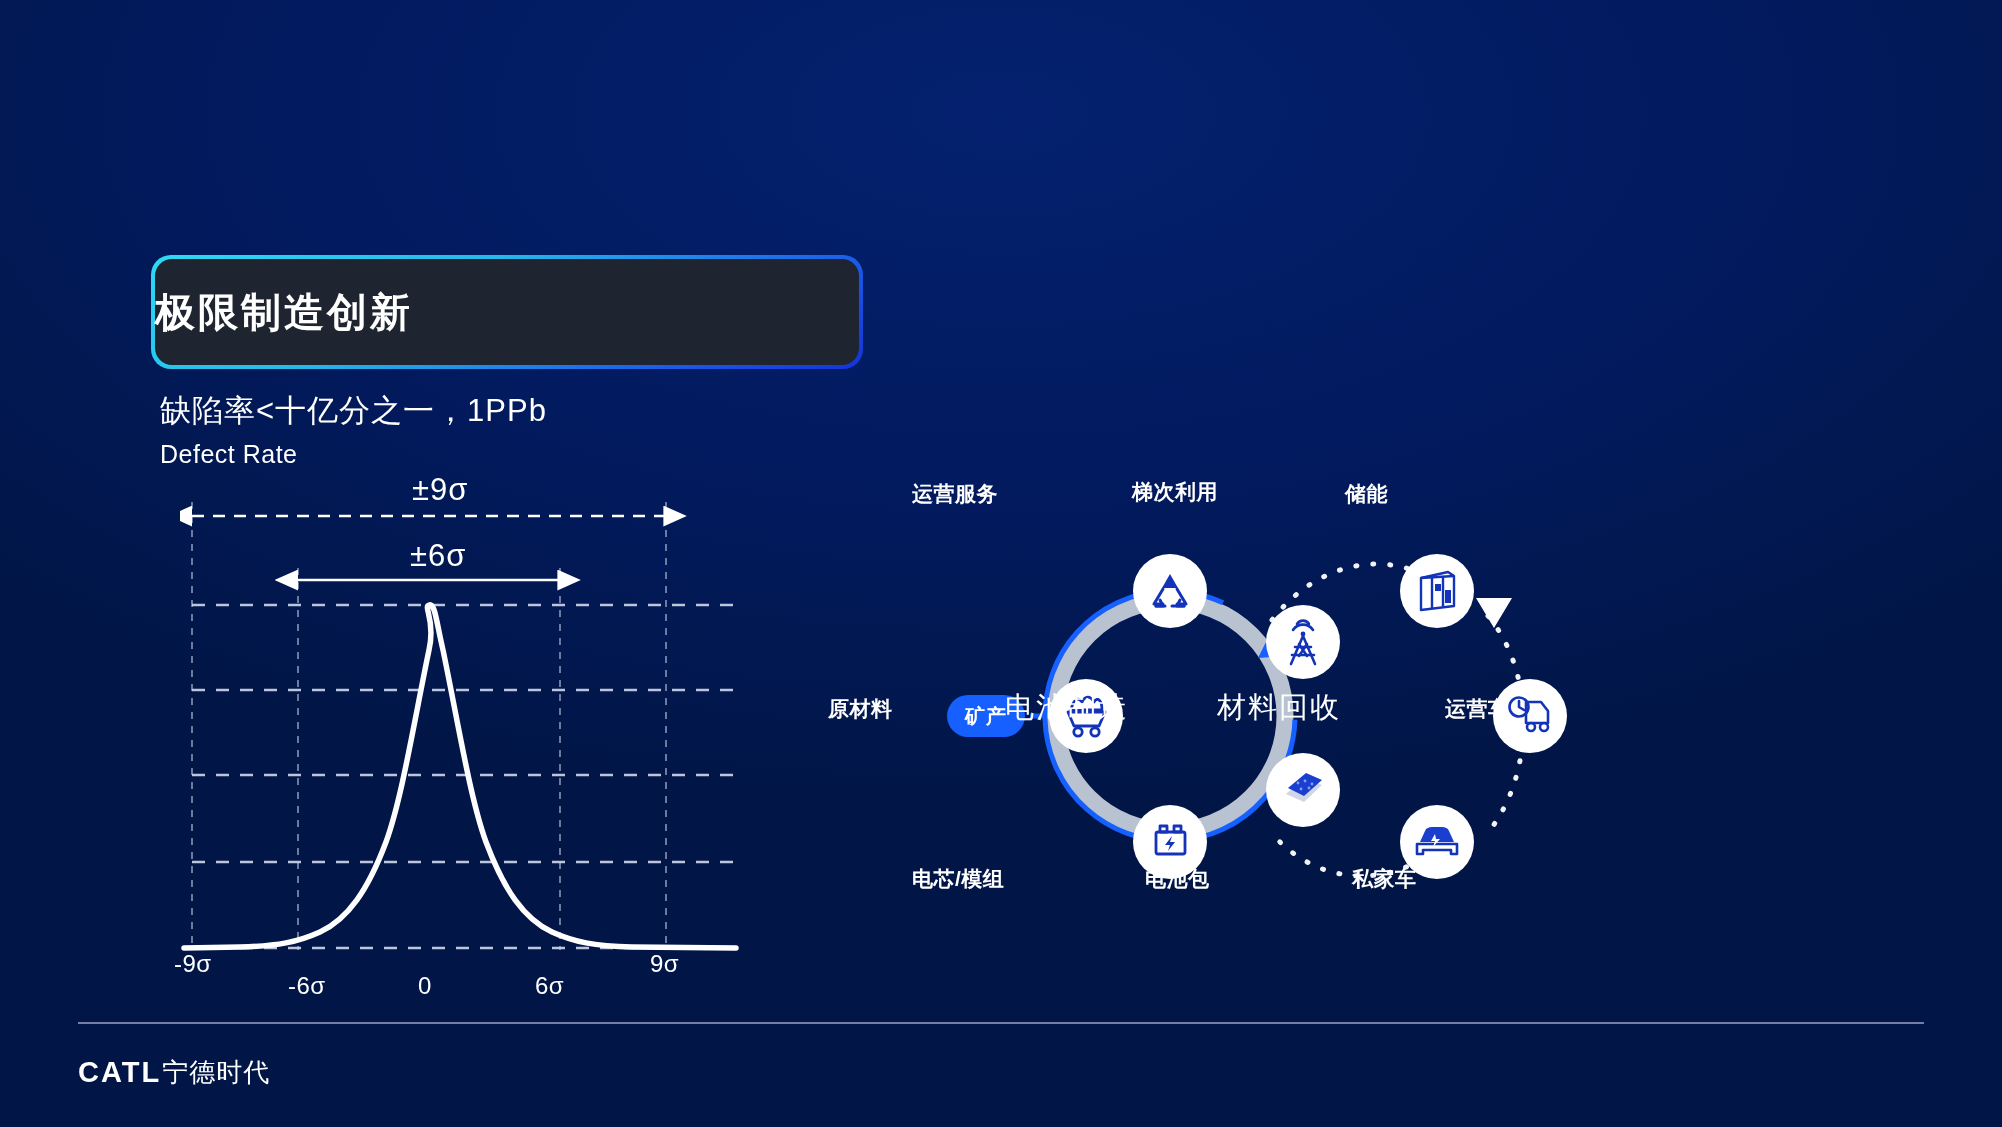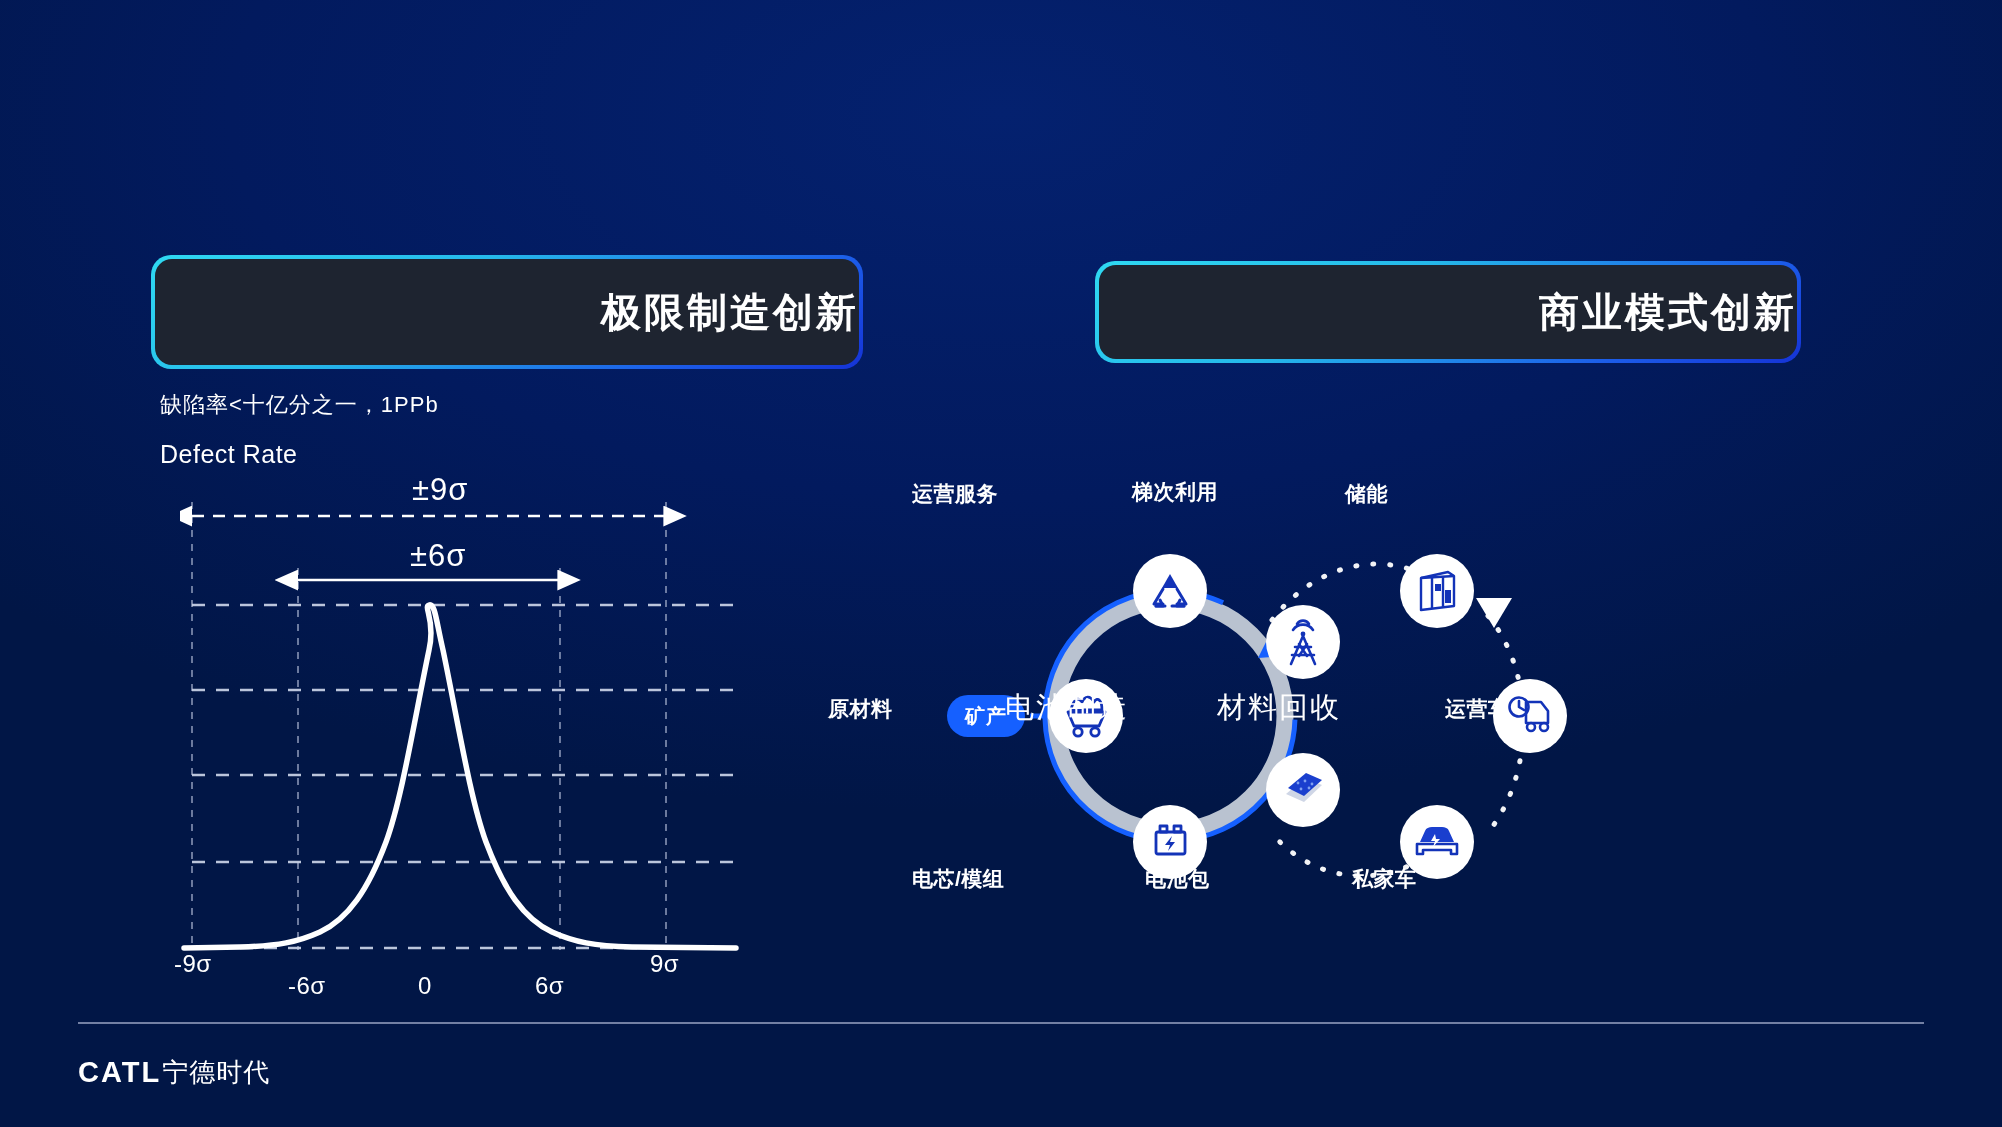--- a/index.html
+++ b/index.html
@@ -38,30 +38,30 @@
   .panel-head .frame{
     width:100%;height:100%;
     border-radius:20px;
     background:linear-gradient(150deg,#2FD9F2 0%,#25B9EA 38%,#1C5CE8 78%,#1533D6 100%);
     padding:4px;box-sizing:border-box;
   }
   .panel-head .inner{
     width:100%;height:100%;
     border-radius:17px;
     background:#1E2430;
-    display:flex;align-items:center;justify-content:flex-end;
+    display:flex;align-items:center;justify-content:flex-start;
   }
   .panel-head .inner span{
     color:#FFFFFF;font-size:40px;font-weight:bold;letter-spacing:3px;
   }
 
   
   .defect-line1{
     position:absolute;left:160px;top:390px;
-    color:#FFFFFF;font-size:22px;letter-spacing:1px;white-space:nowrap;
+    color:#FFFFFF;font-size:31px;letter-spacing:1px;white-space:nowrap;
   }
   .defect-line2{
     position:absolute;left:160px;top:440px;
     color:#FFFFFF;font-size:25px;letter-spacing:0.5px;white-space:nowrap;
   }
 
   
   .chart-wrap{position:absolute;left:180px;top:470px;width:660px;height:520px;}
   .chart-svg{position:absolute;left:0;top:0;}
   .sigma-label{
@@ -137,27 +137,20 @@
 
 
   <div class="panel-head left">
     <div class="frame">
       <div class="inner">
         <span>极限制造创新</span>
       </div>
     </div>
   </div>
 
-  <div class="panel-head right">
-    <div class="frame">
-      <div class="inner">
-        <span>商业模式创新</span>
-      </div>
-    </div>
-  </div>
 
   <div class="defect-line1">缺陷率&lt;十亿分之一，1PPb</div>
   <div class="defect-line2">Defect Rate</div>
 
   <div class="chart-wrap">
     <svg class="chart-svg" width="660" height="520" viewBox="0 0 660 520">
       <defs>
         <marker id="arrL" markerWidth="10" markerHeight="10" refX="9" refY="4" orient="auto">
           <path d="M9,0 L0,4 L9,8 Z" fill="#FFFFFF"></path>
         </marker>

